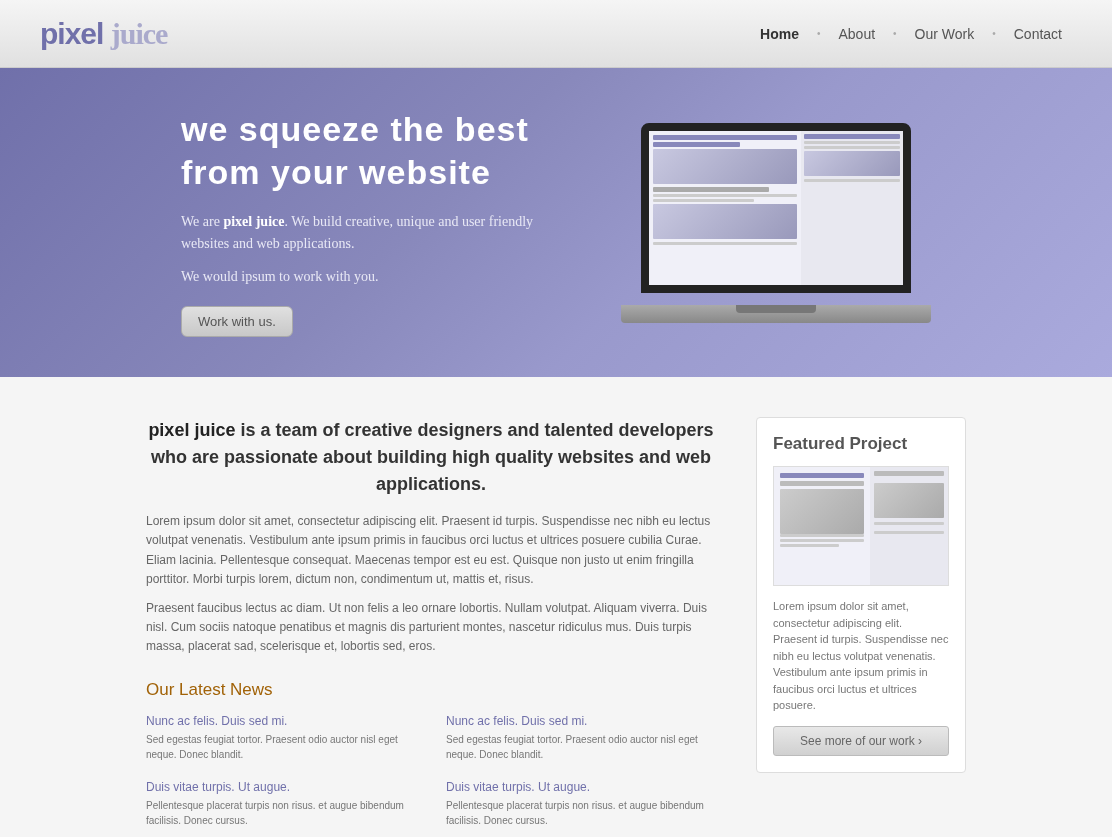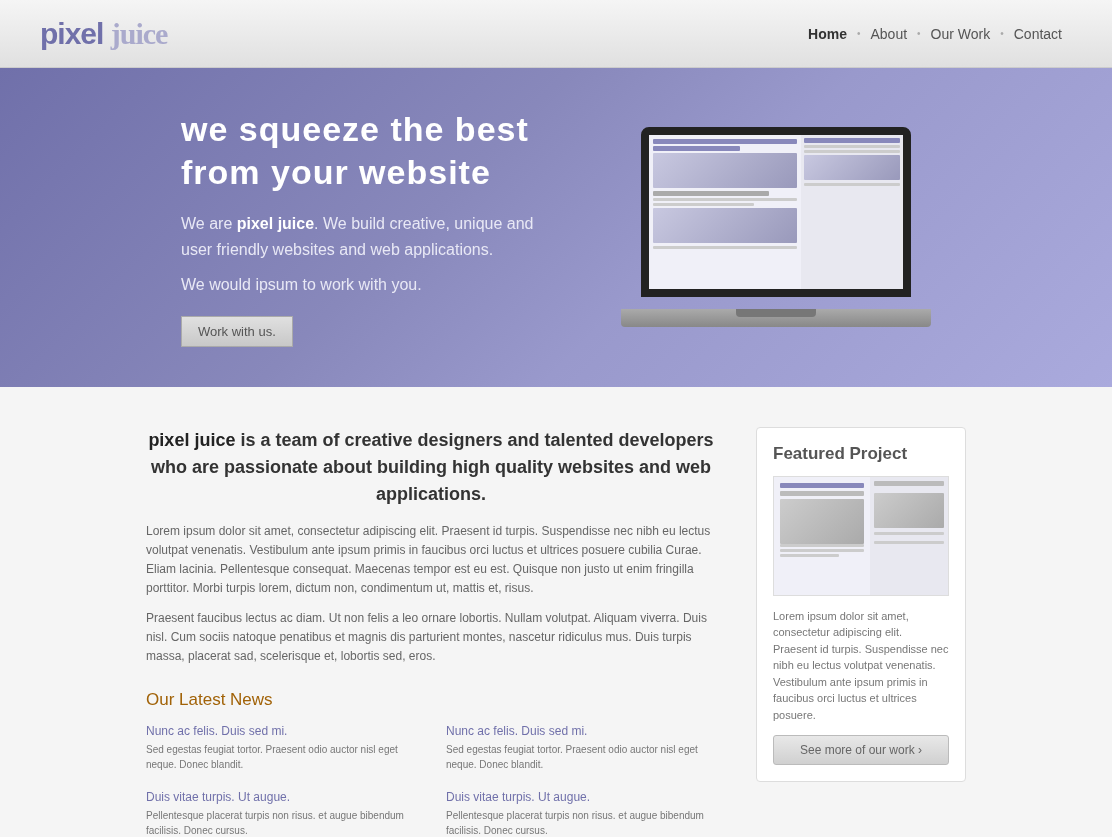--- a/index.html
+++ b/index.html
@@ -15,21 +15,21 @@
       justify-content: space-between;
       height: 68px;
     }
     #logo {
       font-size: 30px;
       font-weight: bold;
       color: #7070aa;
       letter-spacing: -1px;
     }
     #logo span { color: #aaaacc; font-family: Liberation Serif, serif; }
-    nav { display: flex; align-items: center; gap: 0; text-align: center; }
+    nav { display: flex; align-items: center; gap: 8px; text-align: center; }
     nav a {
       color: #555;
       text-decoration: none;
       font-size: 14px;
       padding: 0 10px;
     }
     nav a.active { color: #333; font-weight: bold; }
     nav .dot { color: #aaa; font-size: 10px; }
 
     
@@ -47,31 +47,31 @@
     #hero-text { max-width: 380px; }
     #hero h1 {
       font-size: 34px;
       font-weight: bold;
       color: #fff;
       letter-spacing: 1px;
       line-height: 1.25;
       margin-bottom: 18px;
       font-family: 'Trebuchet MS', Arial, sans-serif;
     }
-    #hero p { color: #e8e8f5; font-size: 16px; line-height: 1.6; margin-bottom: 10px; }
+    #hero p { color: #e8e8f5; font-size: 14px; line-height: 1.6; margin-bottom: 10px; font-family: Liberation Serif, serif; }
     #hero p strong { color: #fff; font-weight: bold; }
     #hero-btn {
       display: inline-block;
       background: linear-gradient(to bottom, #e0e0e0, #c8c8c8);
       border: 1px solid #aaa;
       color: #555;
       padding: 7px 16px;
       font-size: 13px;
       cursor: pointer;
-      border-radius: 0;
+      border-radius: 6px;
       margin-top: 8px;
     }
     #hero-img {
       flex-shrink: 0;
     }
     .laptop-wrap {
       position: relative;
       width: 310px;
       height: 200px;
     }

